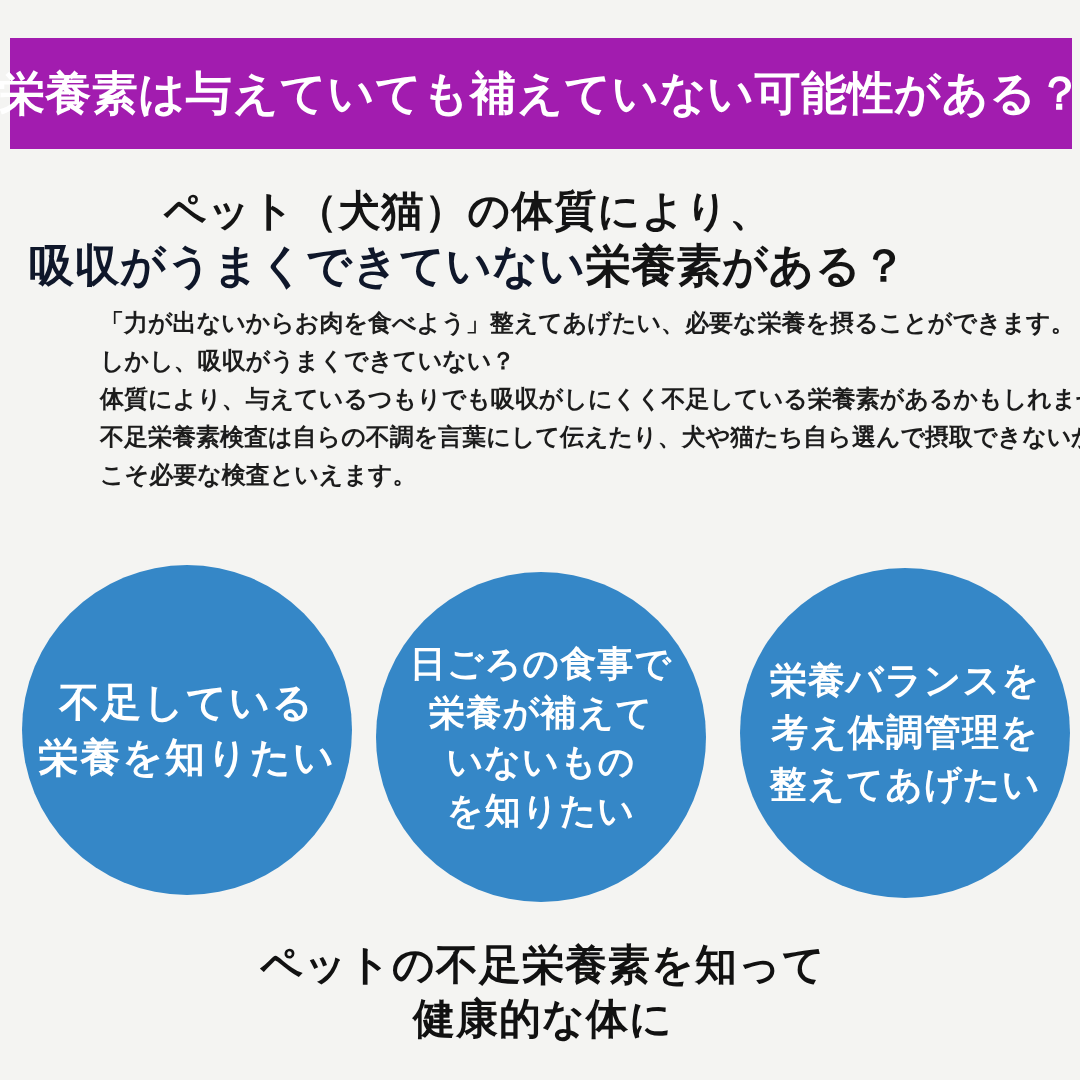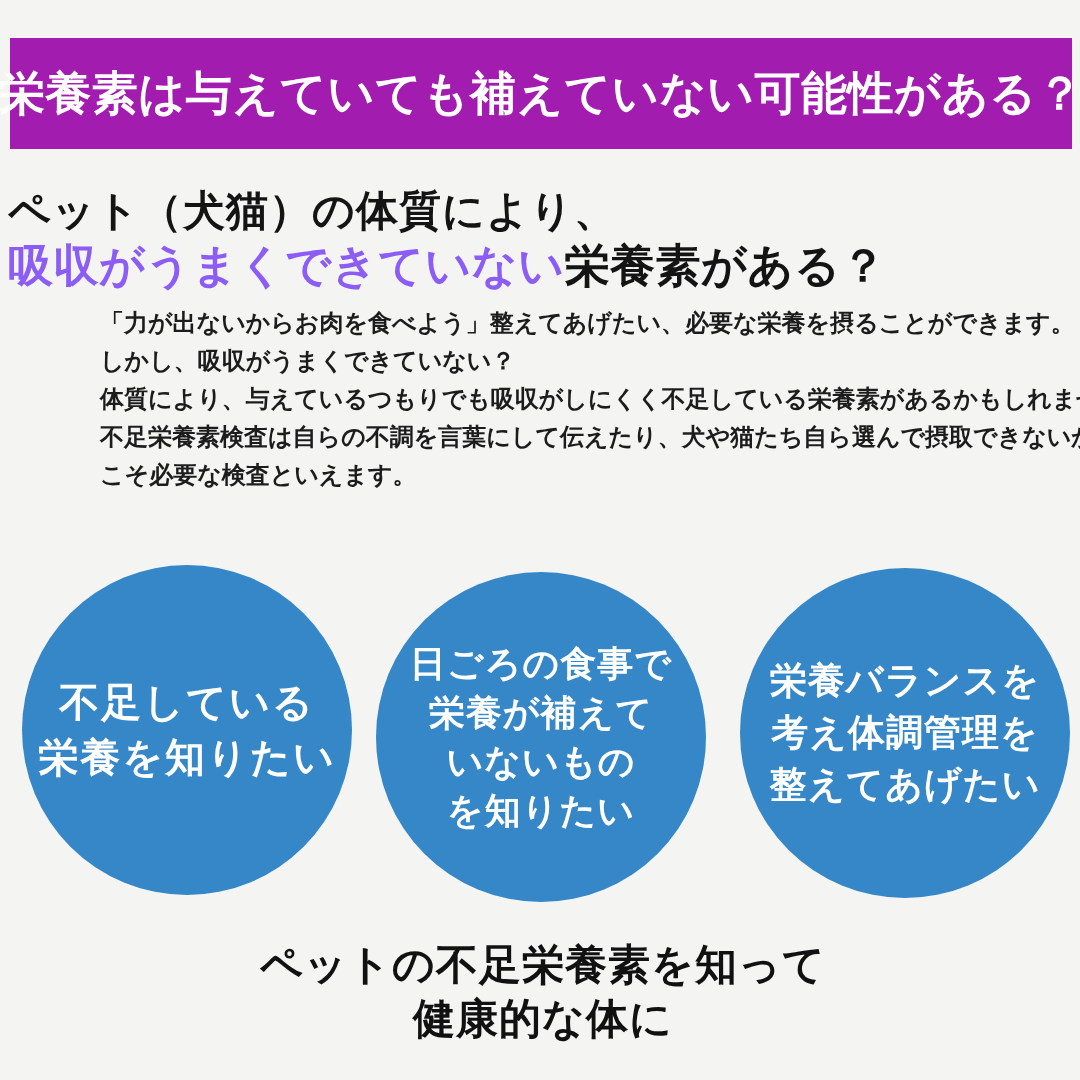--- a/index.html
+++ b/index.html
@@ -37,42 +37,42 @@
     margin: 0;
     font-size: 46px;
     font-weight: 800;
     color: #ffffff;
     white-space: nowrap;
     letter-spacing: 0.5px;
   }
   
   .headline {
     position: absolute;
-    left: 8px;
+    left: 0;
     top: 184px;
     width: 936px;
-    text-align: left;
+    text-align: center;
     color: #141414;
     font-weight: 800;
   }
   .headline .l1 {
     margin: 0;
     font-size: 42px;
     line-height: 54px;
     letter-spacing: 1px;
   }
   .headline .l2 {
     margin: 0;
     font-size: 45px;
     line-height: 56px;
     letter-spacing: 0.5px;
     white-space: nowrap;
   }
   .headline .red {
-    color: #8b5cf6;
+    color: #0f172a;
   }
   
   .bodytext {
     position: absolute;
     left: 100px;
     top: 304px;
     width: 960px;
     font-size: 24px;
     line-height: 38px;
     font-weight: 600;

